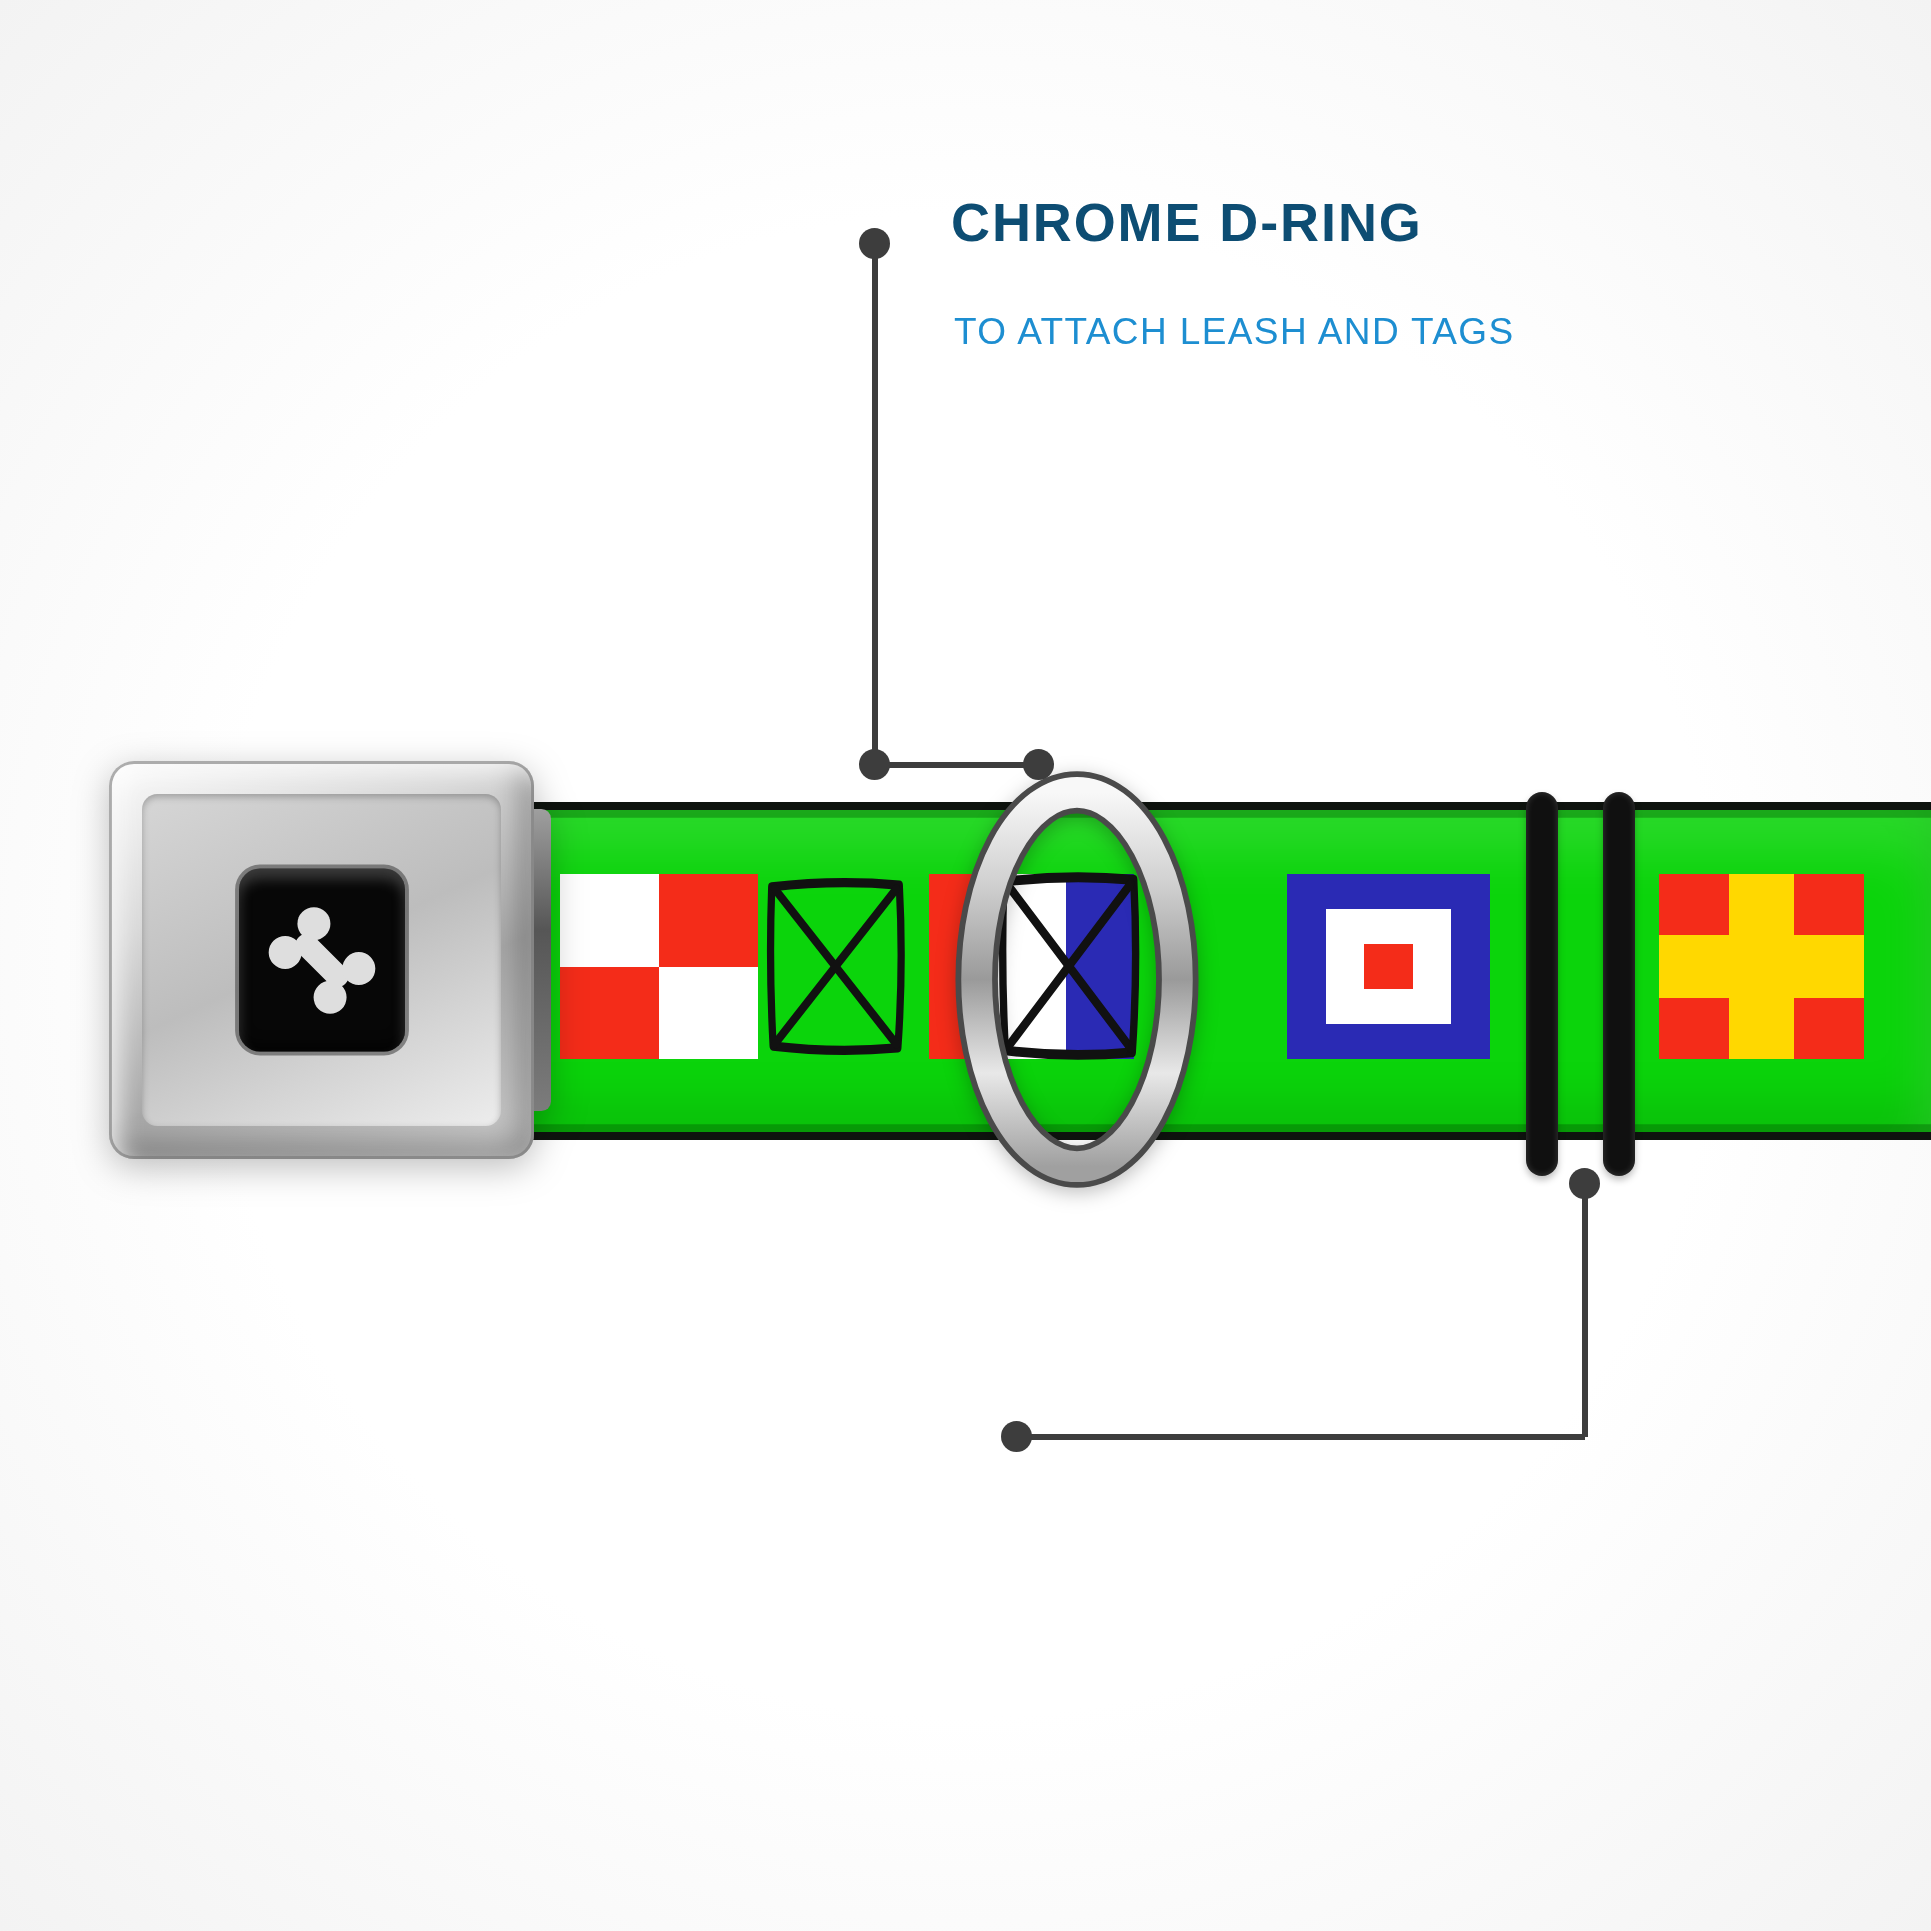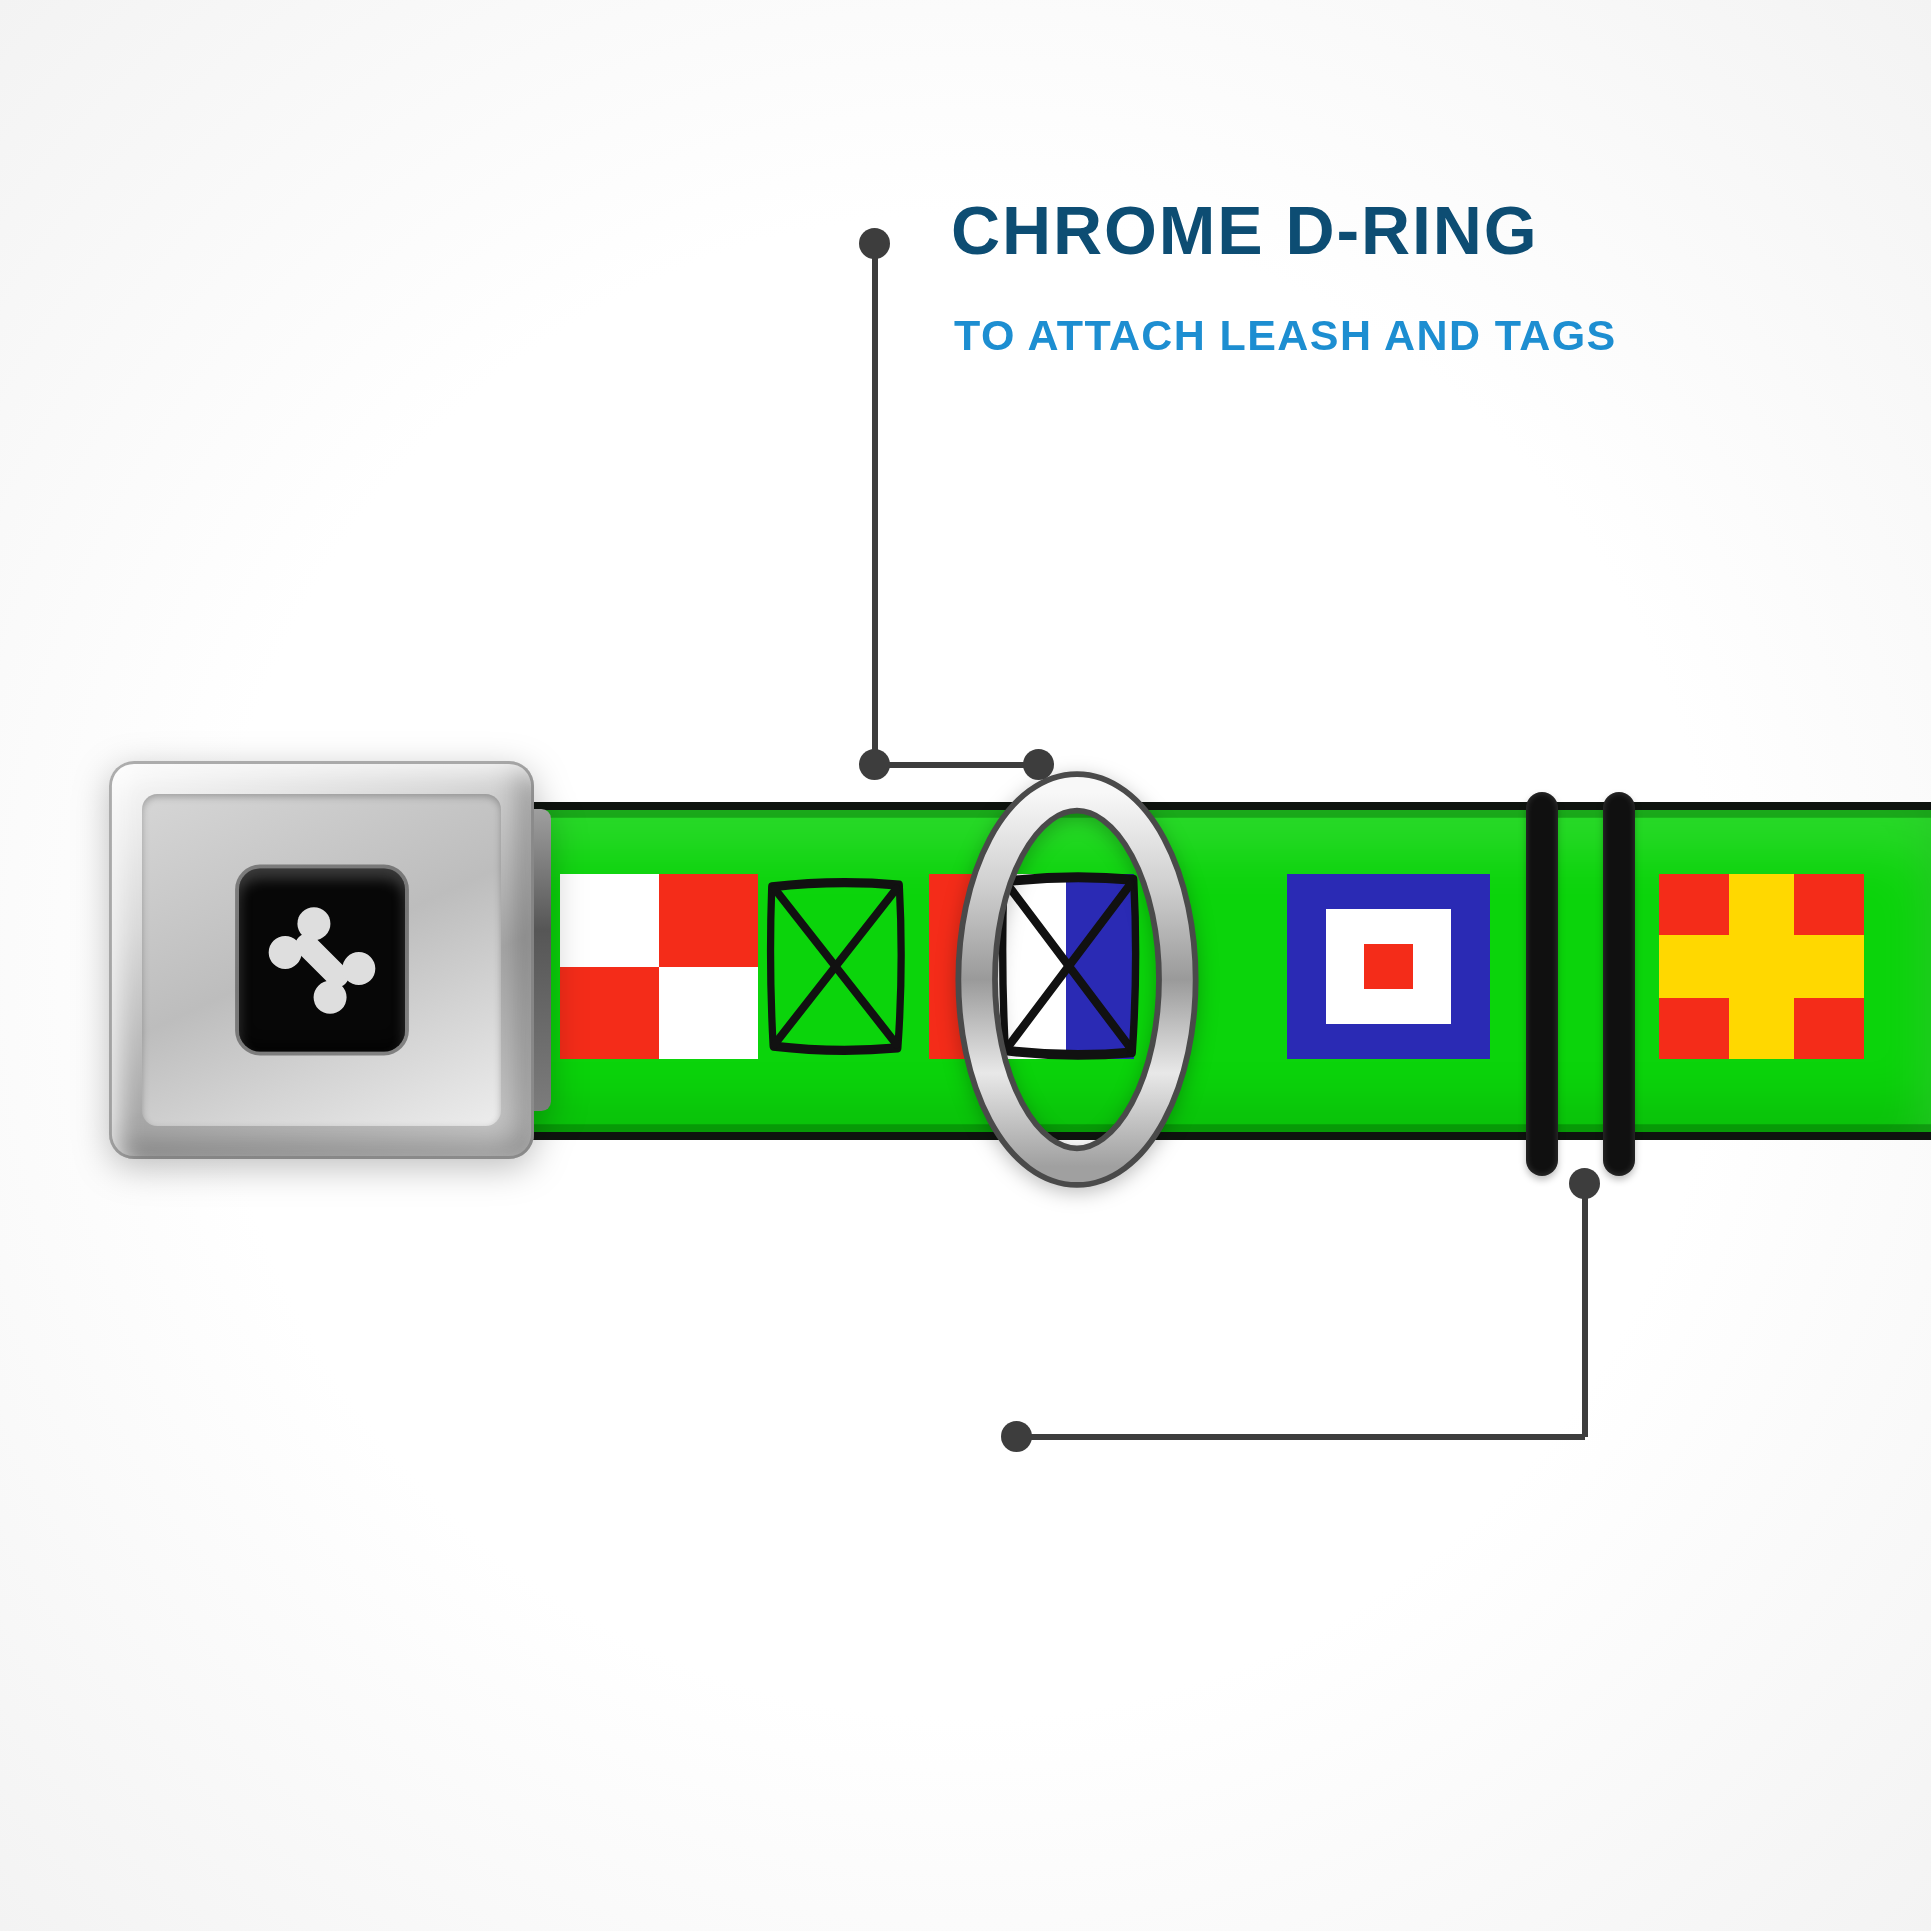--- a/index.html
+++ b/index.html
@@ -2,22 +2,22 @@
 <html style="--c-title: #0d4d73; --c-subtitle: #1d8ed1; --c-callout-line: #3d3d3d; --c-strap-green: #0bd40b; --c-strap-edge: #0e130e; --c-slider-black: #101010; --c-buckle-center: #070707; --c-bone: #dedede;"><head>
 <meta charset="utf-8">
 <style>
   html,body{margin:0;padding:0;}
   body{
     width:1931px;height:1931px;position:relative;overflow:hidden;
     background:radial-gradient(ellipse at center,#ffffff 55%,#f3f3f3 100%);
     font-family:"Liberation Sans",sans-serif;
   }
   
-  .co-title{position:absolute;font-weight:bold;font-size:68px;letter-spacing:1.9px;color:var(--c-title,#0d4d73);z-index:9;white-space:nowrap;}
-  .co-sub{position:absolute;font-weight:bold;font-size:43px;letter-spacing:1.4px;color:var(--c-subtitle,#1d8ed1);z-index:9;white-space:nowrap;}
+  .co-title{position:absolute;font-weight:bold;font-size:54px;letter-spacing:1.9px;color:var(--c-title,#0d4d73);z-index:9;white-space:nowrap;}
+  .co-sub{position:absolute;font-weight:normal;font-size:37px;letter-spacing:1.4px;color:var(--c-subtitle,#1d8ed1);z-index:9;white-space:nowrap;}
   .cline{position:absolute;background:var(--c-callout-line,#3d3d3d);z-index:8;}
   .dot{position:absolute;width:31px;height:31px;border-radius:50%;background:var(--c-callout-line,#3d3d3d);z-index:8;}
   
   .strap{
     position:absolute;left:439px;top:802px;width:1492px;height:322px;z-index:1;
     background:var(--c-strap-green,#0bd40b);
     border-top:8.7px solid var(--c-strap-edge,#0e130e);
     border-bottom:8.7px solid var(--c-strap-edge,#0e130e);
     box-shadow:inset 0 13.5px 0 -5.8px rgba(0,80,0,.35),inset 0 -13.5px 0 -5.8px rgba(0,80,0,.35),
                inset 0 39px 58px rgba(255,255,255,.14),inset 0 -29px 48px rgba(0,0,0,.10);

